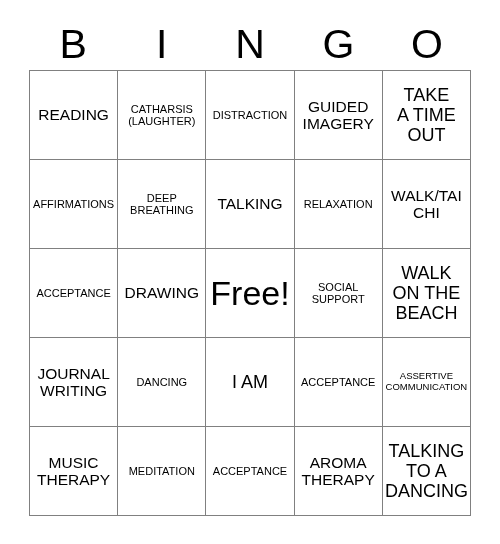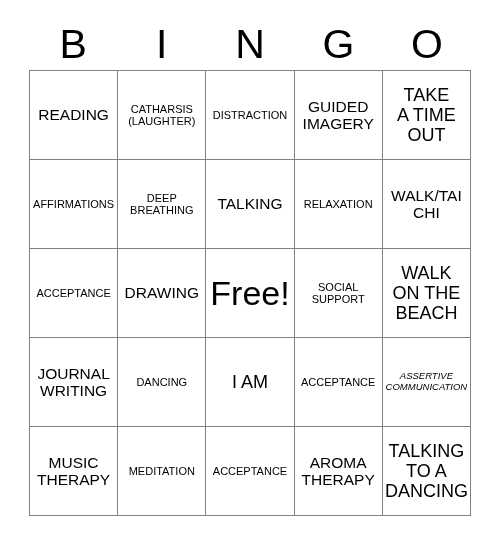--- a/index.html
+++ b/index.html
@@ -69,21 +69,21 @@
     padding: 2px 3px;
     overflow: hidden;
   }
   .cell-text {
     display: block;
     line-height: 1.12;
     white-space: pre-line;
   }
 
   
-  .fs-xs  { font-size: 9.5px; font-style: italic; }
+  .fs-xs  { font-size: 9.5px; }
   .fs-s   { font-size: 11px; }
   .fs-m   { font-size: 11px; }
   .fs-l   { font-size: 15.5px; }
   .fs-xl  { font-size: 18px; }
   .fs-free{ font-size: 34px; }
 </style>
 </head>
 <body>
 
 <div class="card">

